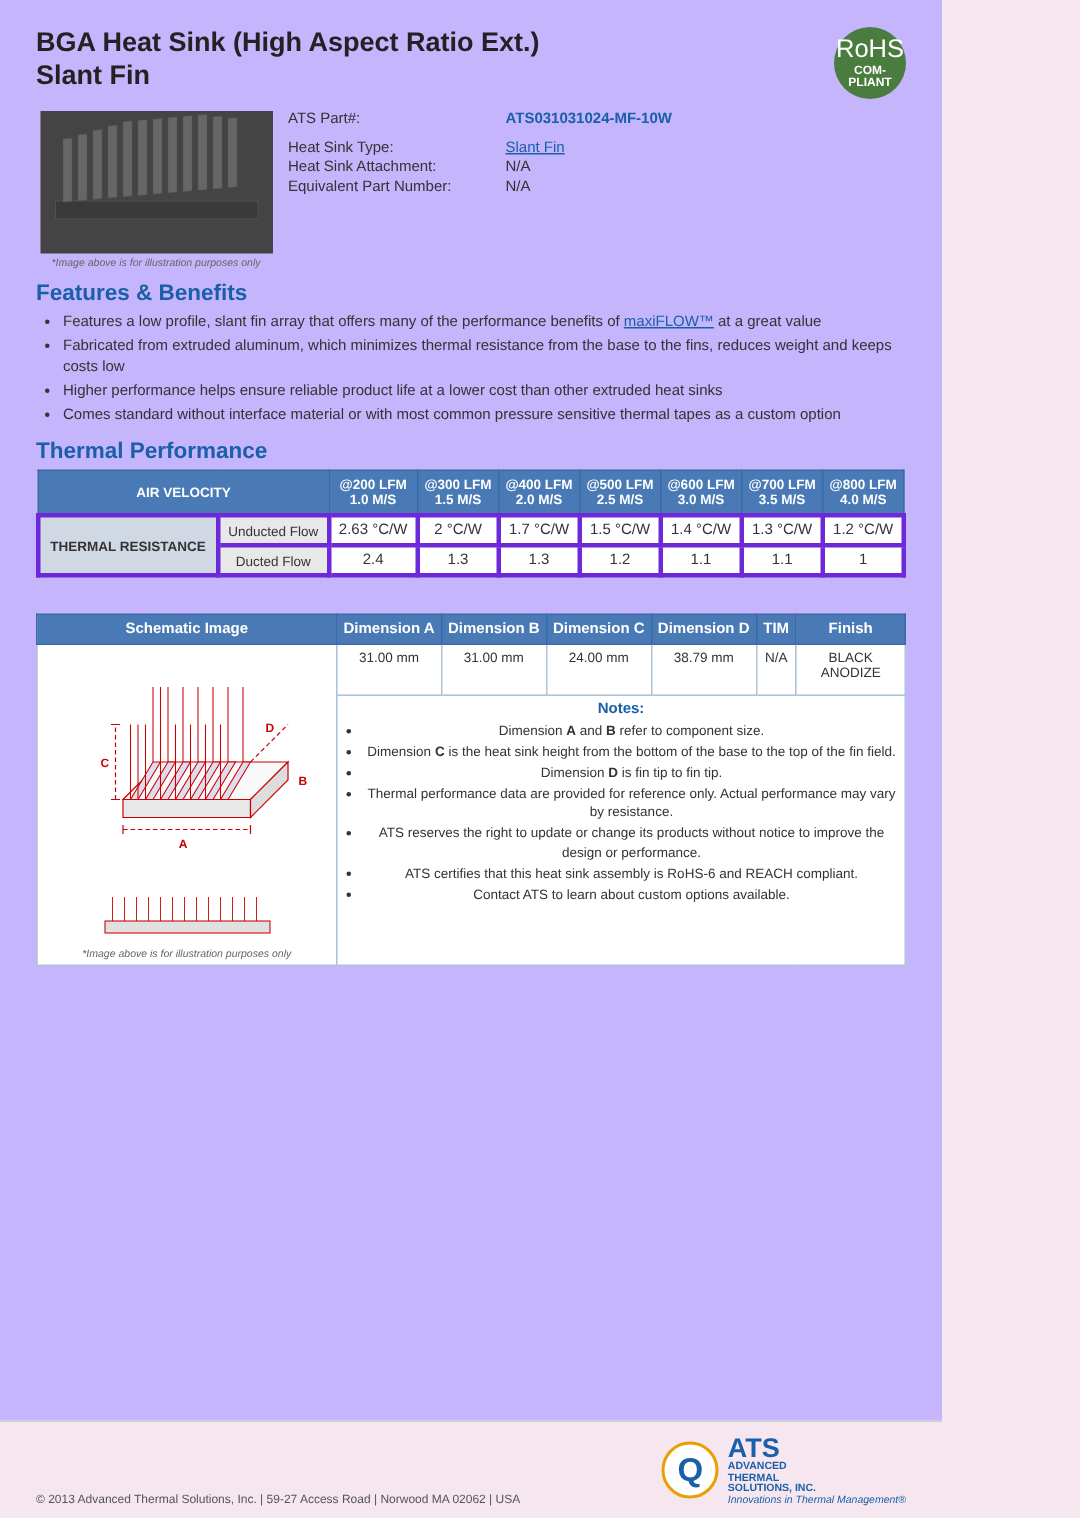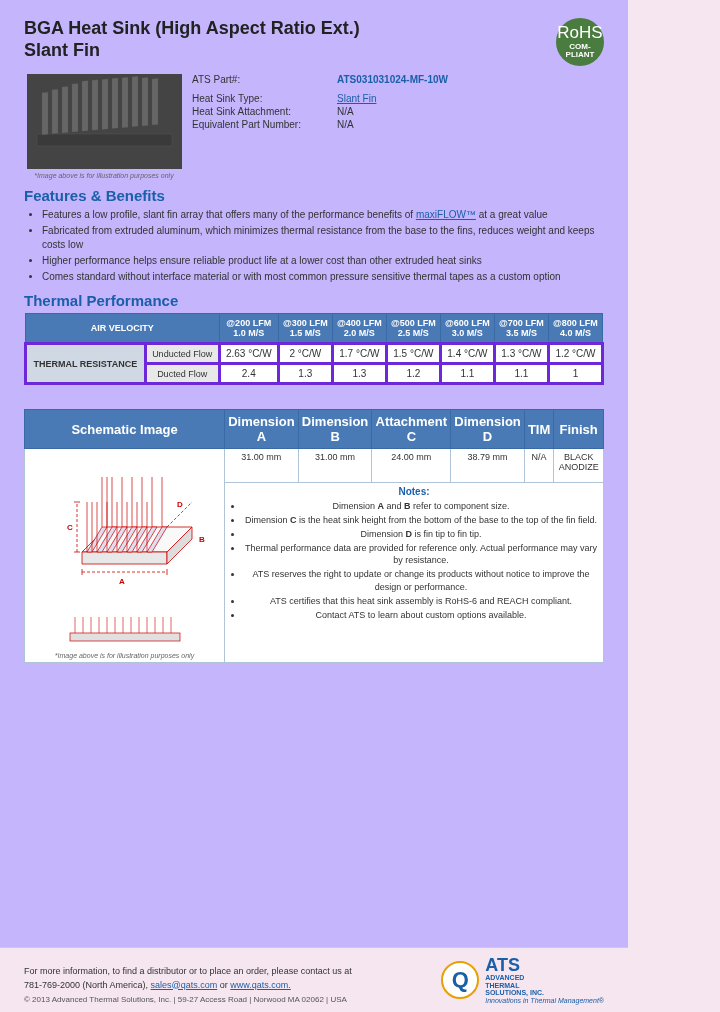--- a/index.html
+++ b/index.html
@@ -173,21 +173,21 @@
     .product-detail-outer {
       width: 100%;
       border-collapse: collapse;
       margin-bottom: 8px;
       font-size: 10px;
     }
     .product-detail-outer th {
       background: #4a7ab5;
       color: white;
       padding: 4px 3px;
-      font-size: 13px;
+      font-size: 10px;
       border: 1px solid #3a6aa5;
     }
     .product-detail-outer td {
       border: 1px solid #b0c4d8;
       padding: 3px 4px;
       text-align: center;
       background: white;
       font-size: 10px;
       vertical-align: top;
     }
@@ -407,21 +407,21 @@
       </tr>
     </tbody>
   </table>
 
   <table class="product-detail-outer">
     <thead>
       <tr>
         <th>Schematic Image</th>
         <th>Dimension A</th>
         <th>Dimension B</th>
-        <th>Attachment C</th>
+        <th>Dimension C</th>
         <th>Dimension D</th>
         <th>TIM</th>
         <th>Finish</th>
       </tr>
     </thead>
     <tbody>
       <tr class="dim-values-row">
         <td class="schematic-cell" rowspan="2">
           <svg width="175" height="155" viewBox="0 0 175 155" xmlns="http://www.w3.org/2000/svg">
 
@@ -523,27 +523,20 @@
         </td>
       </tr>
     </tbody>
   </table>
 
   <div class="footer-spacer"></div>
 
   <div class="footer">
     <div class="footer-main">
       <div>
-        <div class="footer-text">
-          <span>For more information, to find a distributor or to place an order, please contact us at</span><br>
-          <span>781-769-2000 (North America),</span>
-          <a href="#">sales@qats.com</a>
-          <span> or </span>
-          <a href="#">www.qats.com.</a>
-        </div>
         <div class="footer-copyright">© 2013 Advanced Thermal Solutions, Inc.  |  59-27 Access Road  |  Norwood MA  02062  |  USA</div>
       </div>
       <div class="ats-logo-area">
         <div class="ats-q-logo">
           <span>Q</span>
         </div>
         <div class="ats-text-block">
           <span class="ats-main-text">ATS</span>
           <span class="ats-sub-text">ADVANCED</span>
           <span class="ats-sub-text">THERMAL</span>

